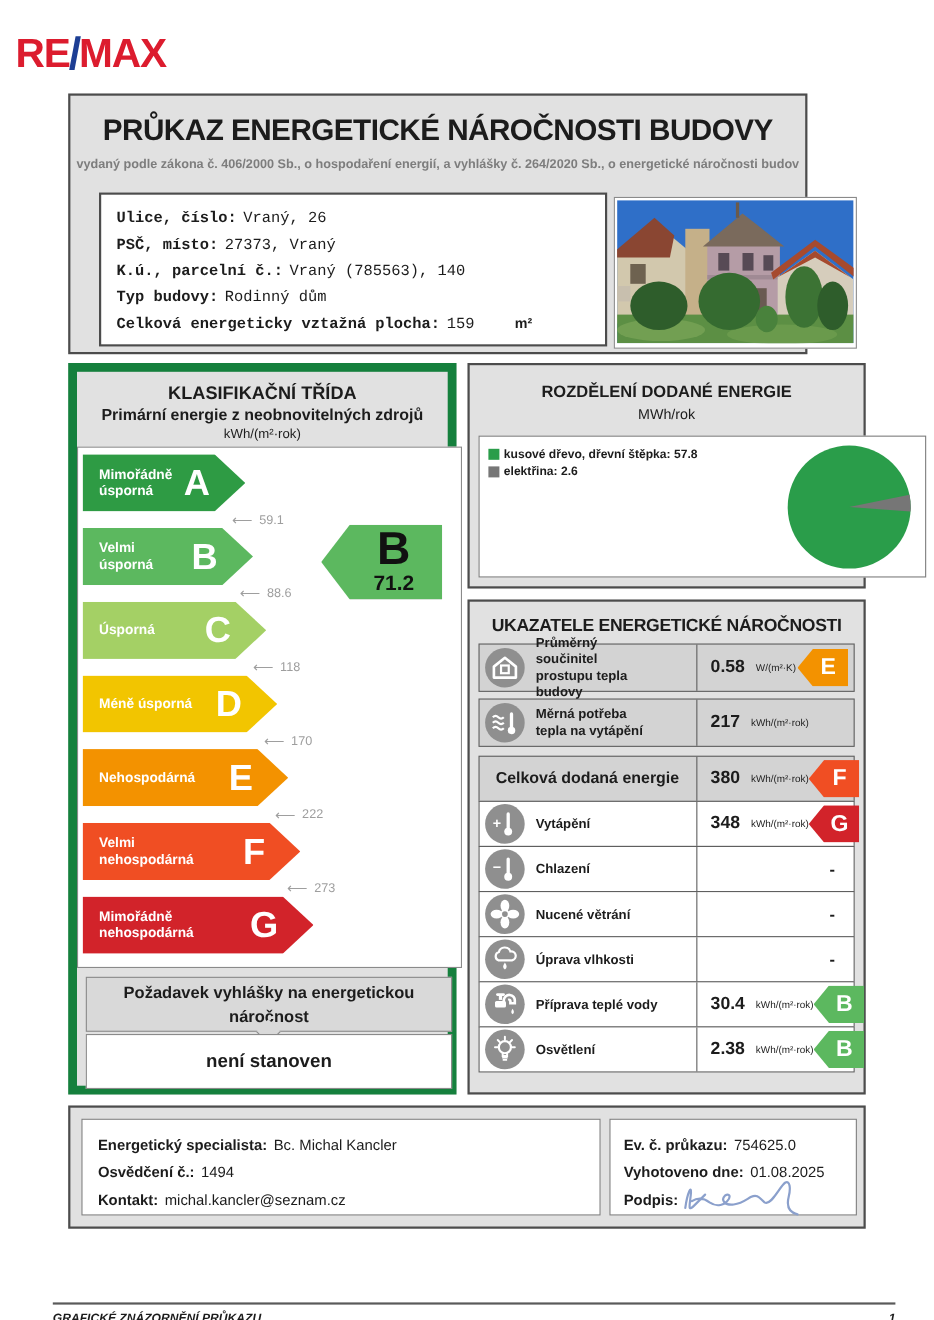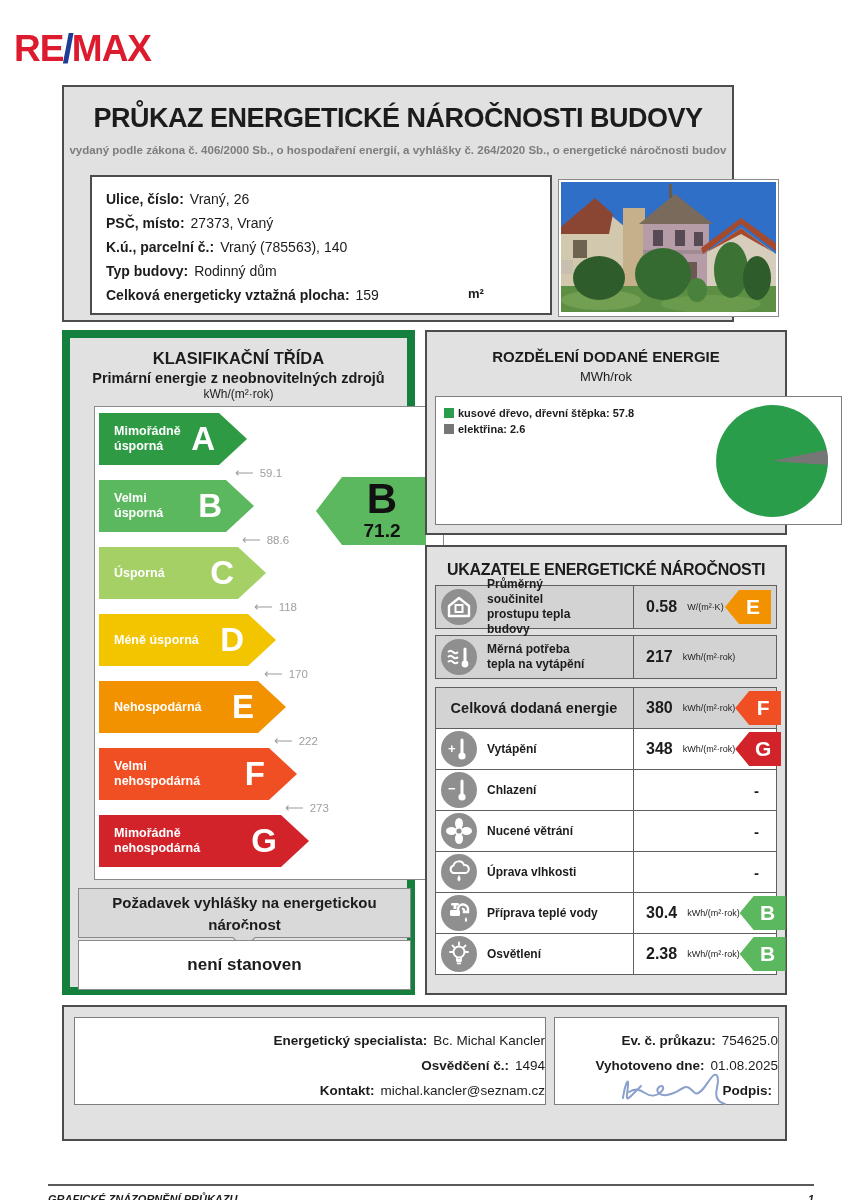--- a/index.html
+++ b/index.html
@@ -11,32 +11,32 @@
   .logo { position:absolute; left:14px; top:24px; font-weight:bold; font-size:37px; letter-spacing:-1px; }
   .logo .slash { font-size:41px; position:relative; top:2px; margin:0 -1px; }
 
   
   .topbox { position:absolute; left:62px; top:85px; width:672px; height:237px;
             background:#e1e1e1; border:2px solid #4c4c4c; }
   .doc-title { text-align:center; font-weight:bold; font-size:27px; letter-spacing:-0.5px; margin-top:16px; }
   .doc-subtitle { text-align:center; font-weight:bold; font-size:11.5px; color:#7d7d7d; margin-top:10px; }
   .infobox { position:absolute; left:26px; top:88px; width:462px; height:140px;
              background:#fff; border:2px solid #4c4c4c; padding:10px 0 0 14px; }
-  .info-line { font-size:14px; line-height:24px; white-space:nowrap; }
+  .info-line { font-size:14px; line-height:24px; white-space:nowrap;font-family:Liberation Mono, monospace; }
   .info-line b { margin-right:6px; }
   .photoframe { position:absolute; left:494px; top:92px; width:221px; height:138px;
                 background:#fff; border:1px solid #8a8a8a; padding:2px; }
 
   
   .classpanel { position:absolute; left:62px; top:330px; width:353px; height:665px;
                 background:#e1e1e1; border:8px solid #15803d; }
   .class-title { text-align:center; font-weight:bold; font-size:16.5px; margin-top:11px; }
   .class-sub   { text-align:center; font-weight:bold; font-size:14.5px; margin-top:2px; }
   .class-unit  { text-align:center; font-size:12px; margin-top:1px; }
-  .arrowbox { position:absolute; left:24px; top:68px; width:350px; height:474px;
+  .arrowbox { position:absolute; left:0; top:68px; width:350px; height:474px;
               background:#fff; border:1px solid #8a8a8a; padding:6px 0 0 4px; }
   .band { position:relative; height:52px; color:#fff;
           clip-path:polygon(0 0, calc(100% - 28px) 0, 100% 50%, calc(100% - 28px) 100%, 0 100%); }
   .band .blabel { position:absolute; left:15px; top:50%; transform:translateY(-50%);
                   font-weight:bold; font-size:12.5px; line-height:1.2; }
   .band .bletter { position:absolute; right:32px; top:50%; transform:translateY(-50%);
                    font-weight:bold; font-size:33px; }
   .threshold { height:15px; display:flex; align-items:center; gap:7px;
                font-size:11.5px; color:#9e9e9e; }
   .threshold .thar { letter-spacing:-1px; font-size:13px; }
@@ -85,22 +85,22 @@
   .ilabel { font-weight:bold; font-size:12px; line-height:1.25; }
   .ilabel.big { font-size:14.5px; width:100%; text-align:center; padding-right:6px; }
   .ival { font-weight:bold; font-size:16px; }
   .iunit { font-size:9px; margin-left:10px; color:#222; }
   .idash { margin-left:auto; font-weight:bold; font-size:15px; padding-right:12px; }
   .grade { margin-left:auto; width:46px; height:34px; color:#fff; font-weight:bold; font-size:21px;
            clip-path:polygon(0 50%, 14px 0, 100% 0, 100% 100%, 14px 100%);
            display:flex; align-items:center; justify-content:center; padding-left:10px; }
 
   
-  .certbox { position:absolute; left:62px; top:1005px; width:725px; height:136px;
-             background:#e1e1e1; border:2px solid #4c4c4c;text-align:right; }
+  .certbox { position:absolute; left:62px; top:1005px; width:725px; height:112px;
+             background:#e1e1e1; border:2px solid #4c4c4c; }
   .cert-l { position:absolute; left:10px; top:10px; width:472px; height:88px;
             background:#fff; border:1px solid #7d7d7d; padding:10px 0 0 14px; }
   .cert-r { position:absolute; left:490px; top:10px; width:225px; height:88px;
             background:#fff; border:1px solid #7d7d7d; padding:10px 0 0 12px; }
   .cert-line { font-size:13.5px; line-height:25px; white-space:nowrap; }
   .cert-line b { margin-right:6px; }
   .signature { position:absolute; left:60px; top:48px; }
 
   
   .footer { position:absolute; left:48px; top:1184px; width:766px;

